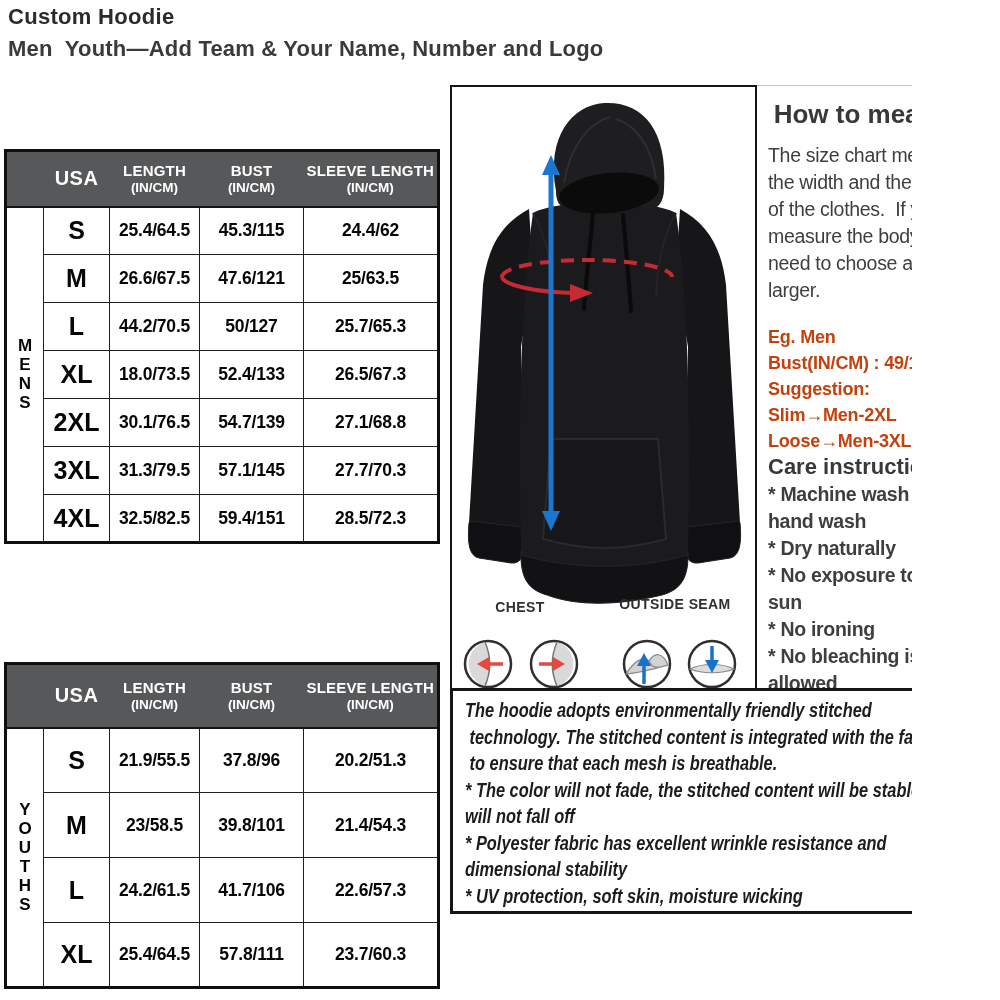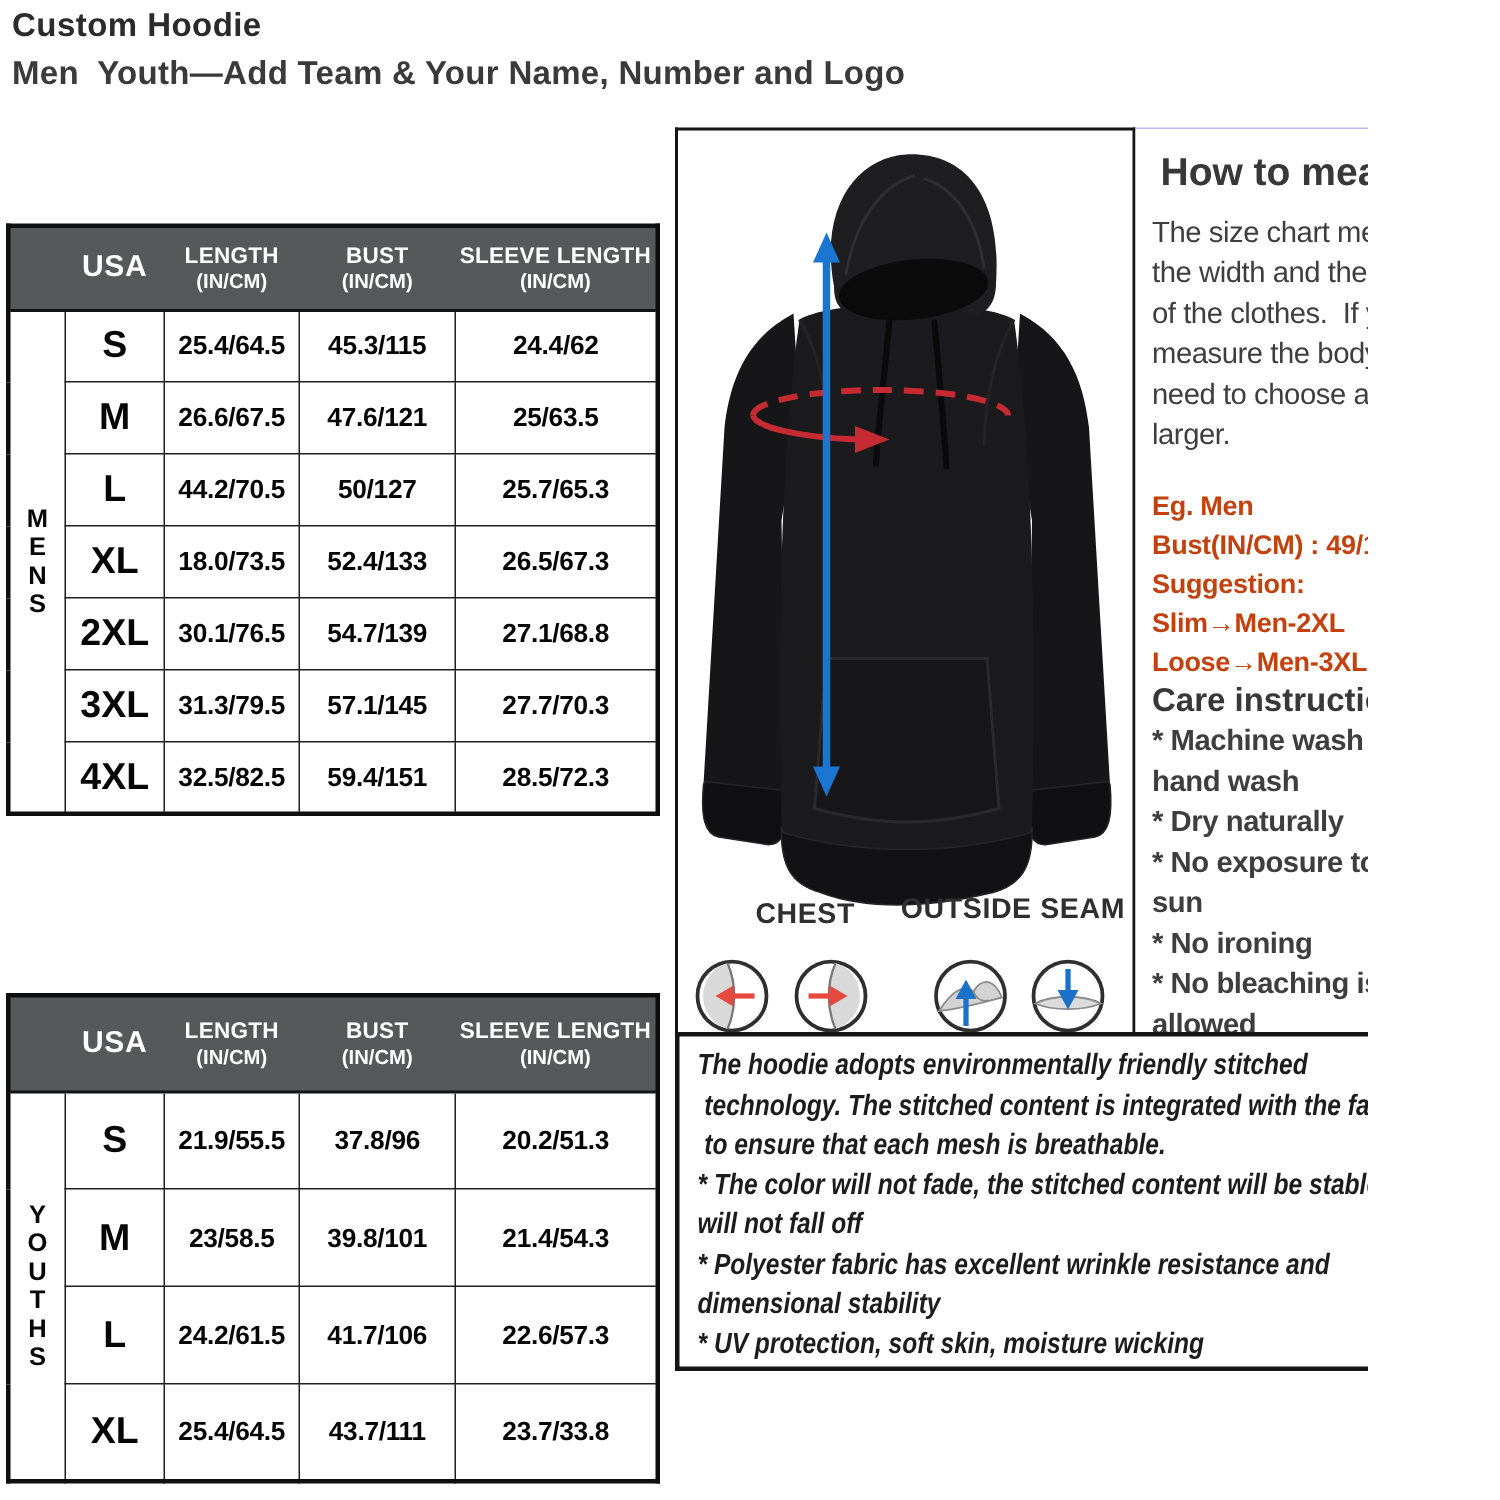--- a/index.html
+++ b/index.html
@@ -26,21 +26,21 @@
   #mens-table { top:149px; }
   #mens-table thead tr { height:56px; }
   #mens-table tbody tr { height:48px; }
   #youth-table { top:662px; }
   #youth-table thead tr { height:64px; }
   #youth-table tbody tr { height:65px; }
 
   
   #hoodie-box { position:absolute; left:450px; top:85px; width:307px; height:629px; border-top:2px solid #151515; border-left:2px solid #151515; border-right:2px solid #151515; background:#fff; }
   #hoodie-box svg.hoodie { position:absolute; left:0; top:0; }
-  .diagram-label { position:absolute; font-size:19px; font-weight:700; color:#2f2f2f; letter-spacing:.4px; text-align:right; }
+  .diagram-label { position:absolute; font-size:14px; font-weight:700; color:#2f2f2f; letter-spacing:.4px; text-align:center; }
   .chest-label { left:18px; top:512px; width:100px; }
   .seam-label { left:148px; top:509px; width:150px; }
   .measure-icon { position:absolute; top:551px; width:52px; height:52px; }
   .icon1 { left:10px; } .icon2 { left:76px; } .icon3 { left:169px; } .icon4 { left:234px; }
 
   
   #right-panel { position:absolute; left:757px; top:85px; width:243px; height:629px; border-top:1px solid #c4b5fd; background:#fff; padding:0 4px 0 11px; }
   .measure-heading { margin-top:13px; text-align:center; font-size:26px; font-weight:700; color:#383838; }
   .measure-body { margin-top:12px; font-size:19.5px; line-height:27px; font-weight:400; color:#3e3e3e; letter-spacing:-.3px; }
   .measure-example { margin-top:20px; font-size:18px; line-height:26px; font-weight:700; color:#c2410c; letter-spacing:-.2px; }
@@ -192,22 +192,22 @@
         </tr>
         <tr>
           <td class="size-cell">L</td>
           <td class="val-cell">24.2/61.5</td>
           <td class="val-cell">41.7/106</td>
           <td class="val-cell">22.6/57.3</td>
         </tr>
         <tr>
           <td class="size-cell">XL</td>
           <td class="val-cell">25.4/64.5</td>
-          <td class="val-cell">43.7/111</td>
-          <td class="val-cell">23.7/33.8</td>
+          <td class="val-cell">57.8/111</td>
+          <td class="val-cell">23.7/60.3</td>
         </tr>
       </tbody>
   </table>
 
   <div id="hoodie-box">
     <svg class="hoodie" width="305" height="629" viewBox="0 0 305 629">
 
       <path d="M77,122 C47,138 35,164 31,198 L17,436 C15,458 18,469 27,471 L59,476 C68,477 72,470 72,456 L69,260 L81,186 Z" fill="#161618"></path>
       <path d="M228,122 C258,138 270,164 274,198 L288,436 C290,458 287,469 278,471 L246,476 C237,477 233,470 233,456 L236,260 L224,186 Z" fill="#161618"></path>
 

